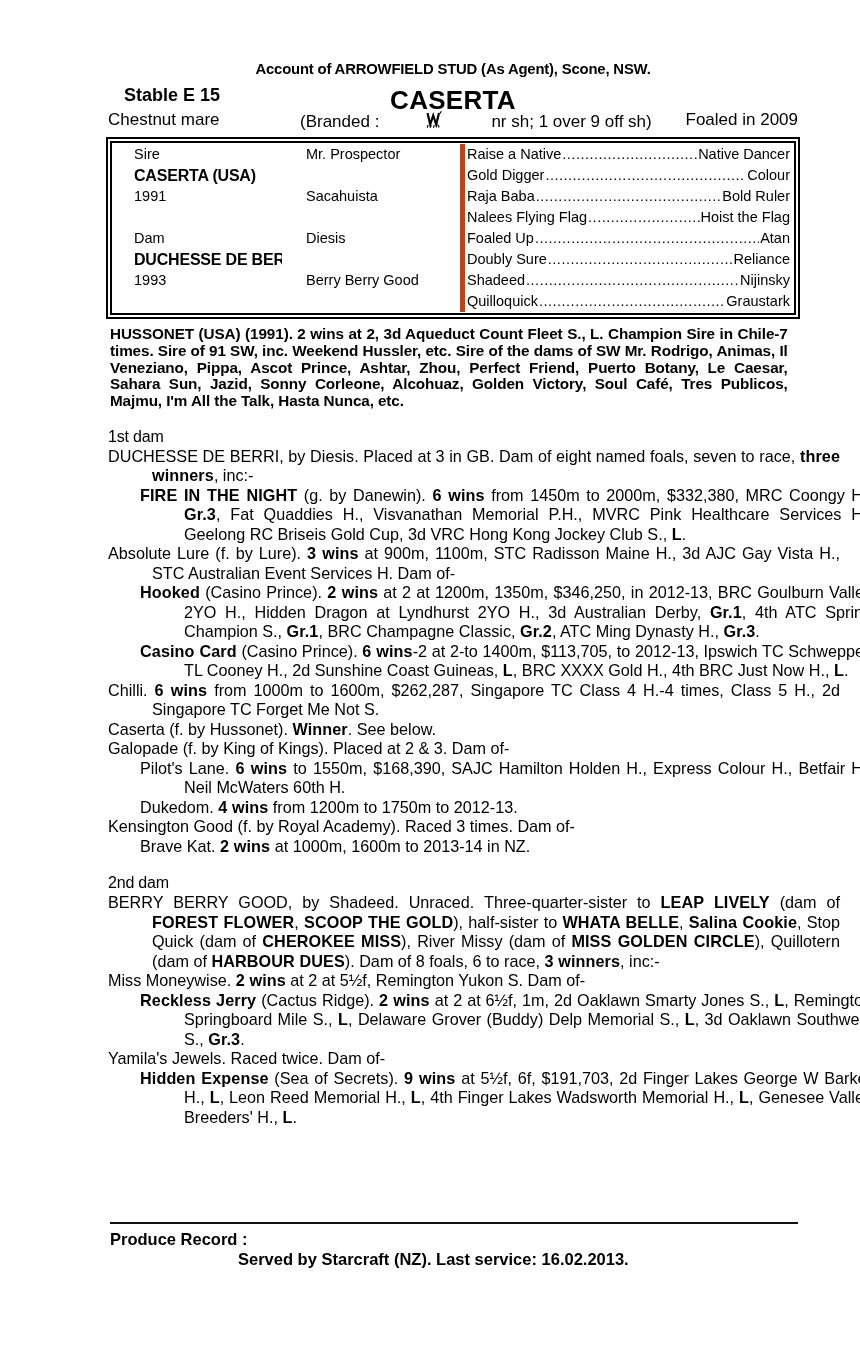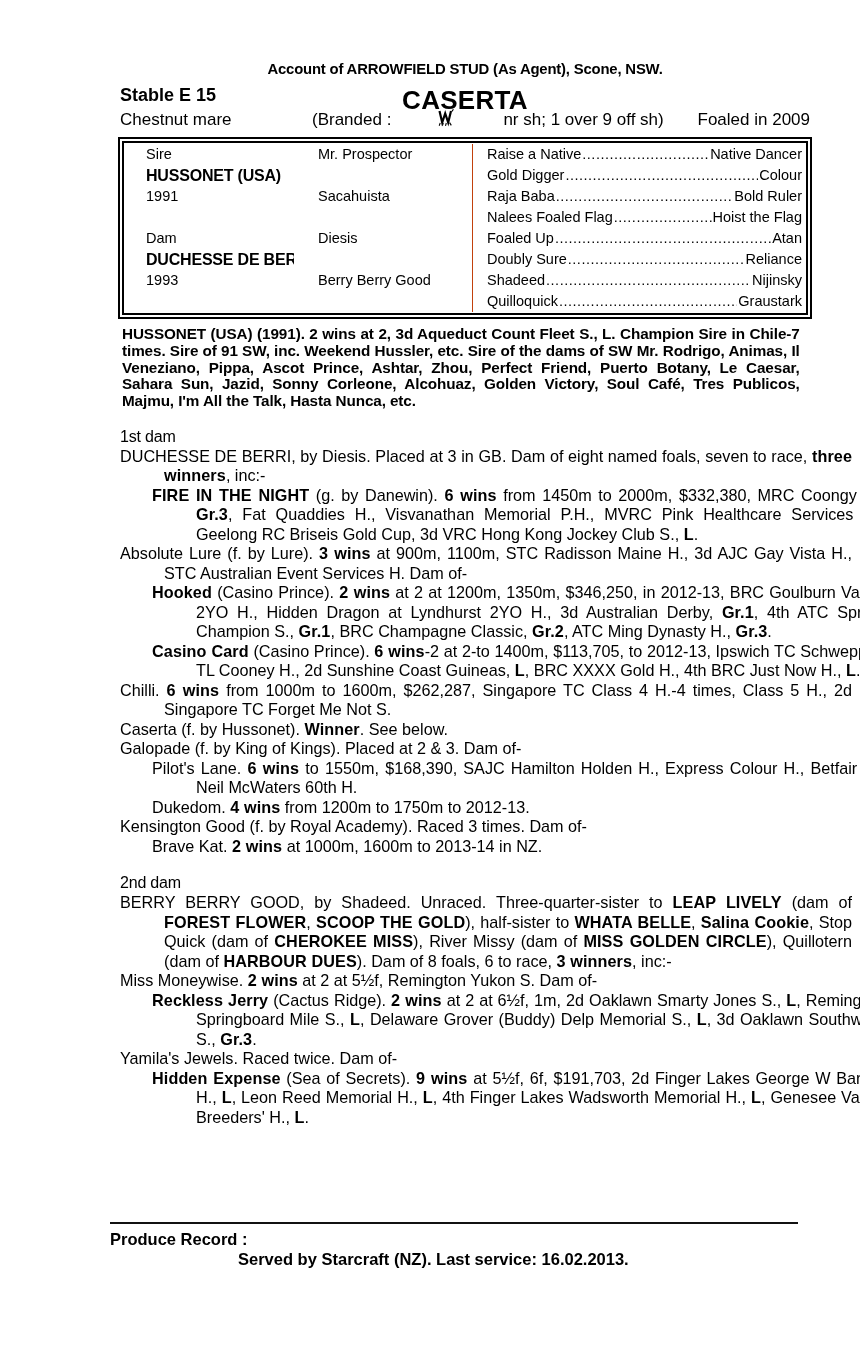--- a/index.html
+++ b/index.html
@@ -18,21 +18,21 @@
   }
   .page {
     position: absolute;
     left: 0; top: 0;
     width: 860px;
     height: 1356px;
     background: #ffffff;
   }
   .content {
     position: absolute;
-    left: 120px;
+    left: 108px;
     top: 60px;
     width: 690px;
   }
 
   
   .account-line {
     text-align: center;
     font-weight: bold;
     font-size: 15.5px;
     letter-spacing: -0.2px;
@@ -65,24 +65,25 @@
     position: absolute;
     left: 0; right: 0;
     text-align: center;
     pointer-events: none;
   }
   .lot-row { position: relative; }
   .stable {
     font-size: 18px;
     font-weight: bold;
     white-space: nowrap;
+    margin-left: 16px;
   }
   .desc-row {
     display: flex;
-    align-items: flex-end;
+    align-items: center;
     justify-content: space-between;
     font-size: 17px;
     margin-bottom: 10px;
     position: relative;
   }
   .desc-colour { white-space: nowrap; }
   .desc-brand {
     position: absolute;
     left: 192px;
     white-space: nowrap;
@@ -122,22 +123,22 @@
     display: grid;
     grid-template-columns: 172px 178px 1fr;
     font-size: 14.5px;
     line-height: 21px;
     position: relative;
     z-index: 1;
   }
   .ped-cell { padding-left: 24px; white-space: nowrap; overflow: hidden; }
   .ped-cell.bold { font-weight: bold; font-size: 16px; letter-spacing: -0.2px;}
   .ped-gp {
-    padding-left: 14px;
-    border-left: 1px solid #c2410c;
+    padding-left: 2px;
+    border-left: 5px solid #c2410c;
     display: flex;
     align-items: center;
     white-space: nowrap;
     overflow: hidden;
     padding-right: 6px;
   }
   .gp-a { flex: 0 0 auto; }
   .gp-dots {
     flex: 1 1 auto;
     overflow: hidden;
@@ -238,38 +239,38 @@
 
     <div class="ped-table">
       <div class="ped-grid" id="ped-grid">
           <div class="ped-cell">Sire</div>
           <div class="ped-cell">Mr. Prospector</div>
           <div class="ped-gp">
             <span class="gp-a">Raise a Native</span>
             <span class="gp-dots">..........................................................................................</span>
             <span class="gp-b">Native Dancer</span>
           </div>
-          <div class="ped-cell bold">HUSSONET (USA)</div>
+          <div class="ped-cell bold">CASERTA (USA)</div>
           <div class="ped-cell">&nbsp;</div>
           <div class="ped-gp">
             <span class="gp-a">Gold Digger</span>
             <span class="gp-dots">..........................................................................................</span>
             <span class="gp-b">Colour</span>
           </div>
           <div class="ped-cell">1991</div>
           <div class="ped-cell">Sacahuista</div>
           <div class="ped-gp">
             <span class="gp-a">Raja Baba</span>
             <span class="gp-dots">..........................................................................................</span>
             <span class="gp-b">Bold Ruler</span>
           </div>
           <div class="ped-cell">&nbsp;</div>
           <div class="ped-cell">&nbsp;</div>
           <div class="ped-gp">
-            <span class="gp-a">Nalees Foaled Flag</span>
+            <span class="gp-a">Nalees Flying Flag</span>
             <span class="gp-dots">..........................................................................................</span>
             <span class="gp-b">Hoist the Flag</span>
           </div>
           <div class="ped-cell">Dam</div>
           <div class="ped-cell">Diesis</div>
           <div class="ped-gp">
             <span class="gp-a">Foaled Up</span>
             <span class="gp-dots">..........................................................................................</span>
             <span class="gp-b">Atan</span>
           </div>

